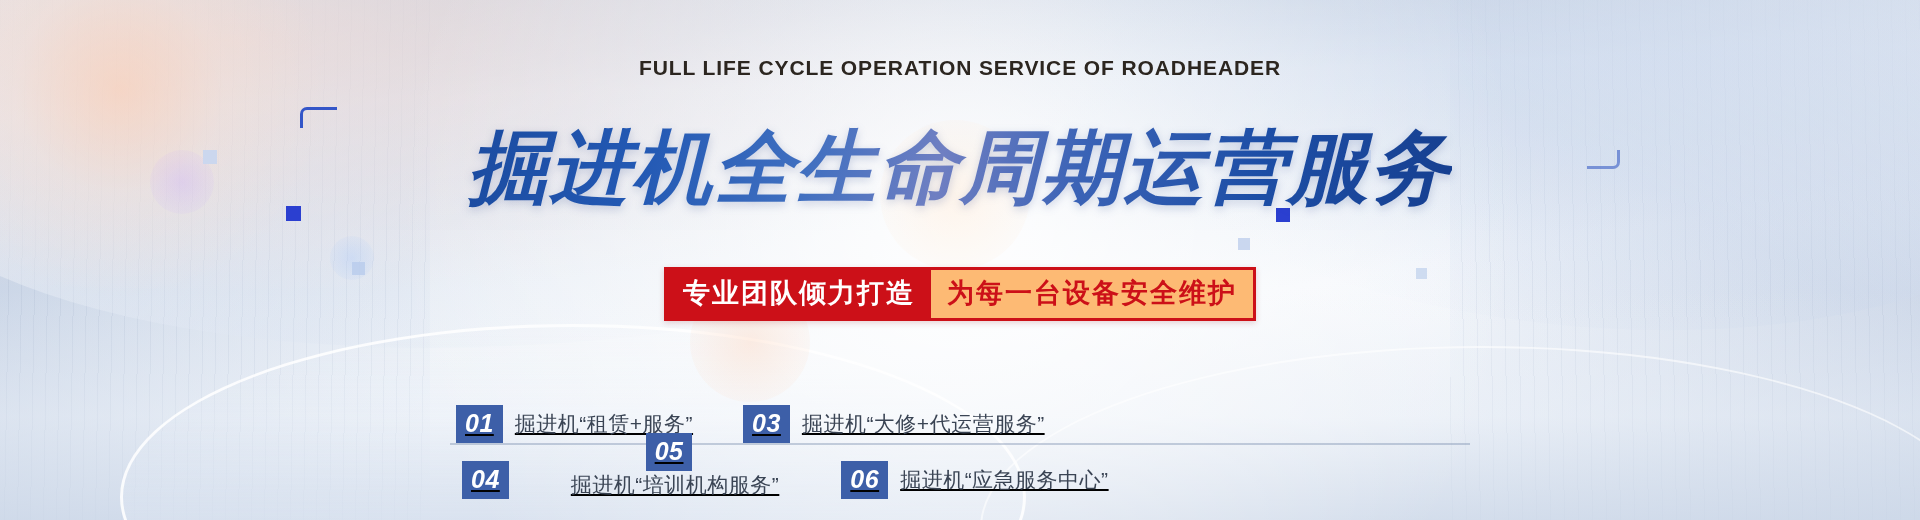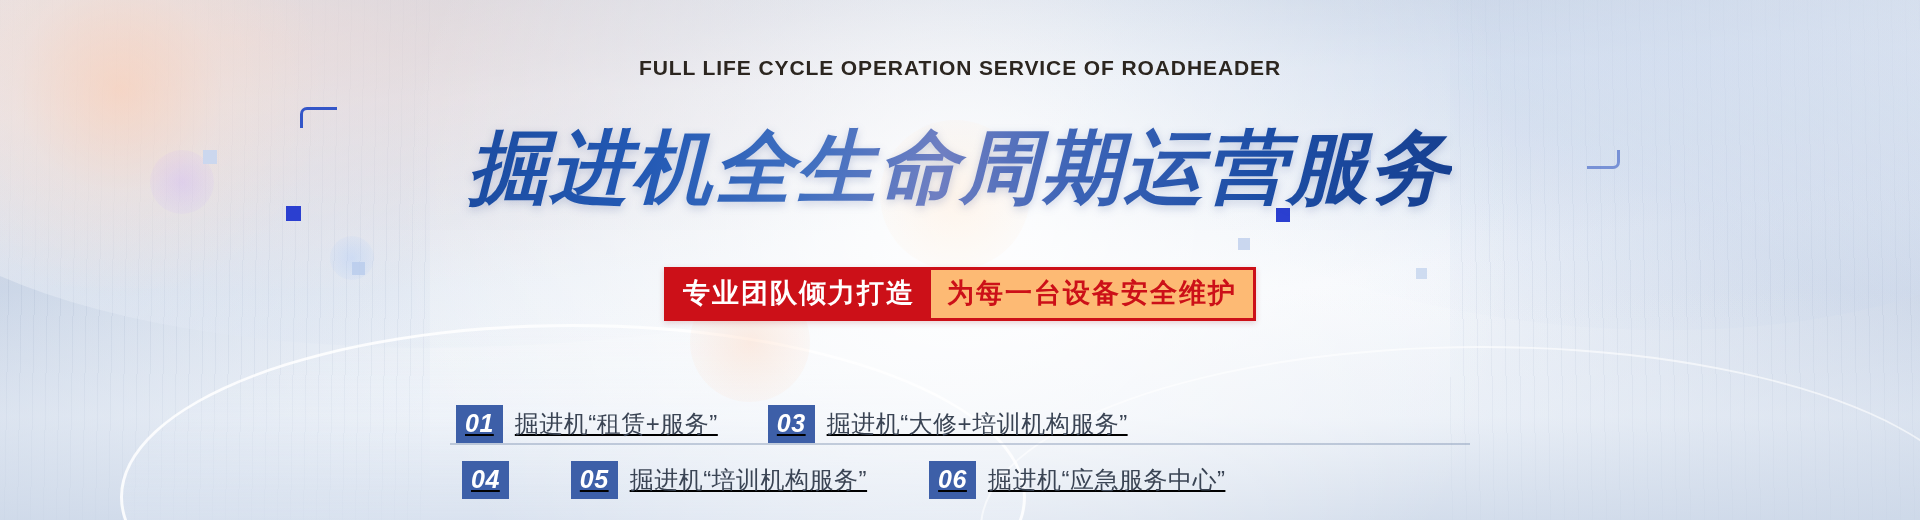--- a/index.html
+++ b/index.html
@@ -234,37 +234,37 @@
   }
   .service-item {
     display: flex;
     align-items: center;
     white-space: nowrap;
   }
   .r1 .service-item:nth-child(1) { margin-left: 6px; }
   .r1 .service-item:nth-child(2) { margin-left: 50px; }
   .r1 .service-item:nth-child(3) { margin-left: 48px; flex-direction: column; }
   .r2 .service-item:nth-child(1) { margin-left: 12px; }
-  .r2 .service-item:nth-child(2) { margin-left: 50px; }
+  .r2 .service-item:nth-child(2) { margin-left: 50px; flex-direction: column; }
   .r2 .service-item:nth-child(3) { margin-left: 14px; padding-left: 48px; }
 
   .badge {
     display: inline-block;
     background: #3d5fa8;
     color: #ffffff;
     font-size: 25px;
     font-weight: 700;
     font-style: italic;
     line-height: 1;
     padding: 6px 9px 7px 9px;
     margin-right: 12px;
     letter-spacing: 0.5px;
   }
   .service-text {
-    font-size: 24px;
+    font-size: 21px;
     font-weight: 500;
     color: #3a4454;
     letter-spacing: 0.5px;
   }
 </style>
 </head>
 <body>
 
 <div class="banner">
 
@@ -312,21 +312,21 @@
 
     <div class="service-list">
 
       <div class="service-row first r1">
         <div class="service-item">
           <span class="badge">01</span>
           <span class="service-text">掘进机“租赁+服务”</span>
         </div>
         <div class="service-item">
           <span class="badge">03</span>
-          <span class="service-text">掘进机“大修+培训机构服务”</span>
+          <span class="service-text">掘进机“大修+代运营服务”</span>
         </div>
       </div>
 
       <div class="service-row r2">
         <div class="service-item">
           <span class="badge">04</span>
         </div>
         <div class="service-item">
           <span class="badge">05</span>
           <span class="service-text">掘进机“培训机构服务”</span>

